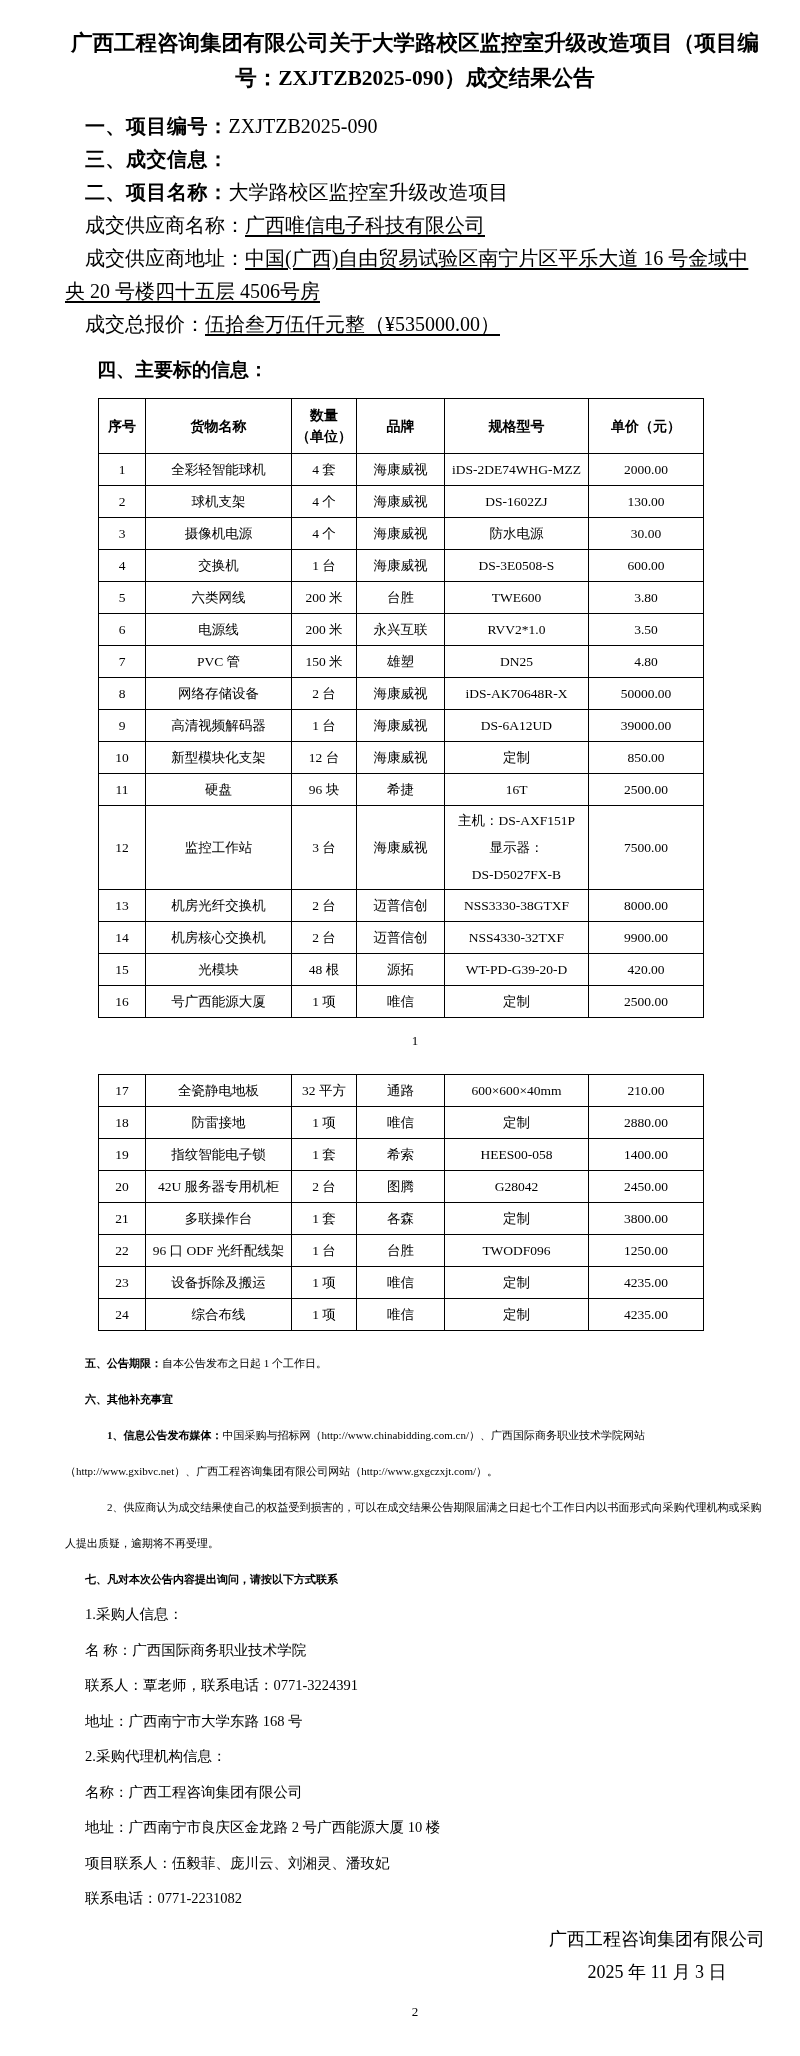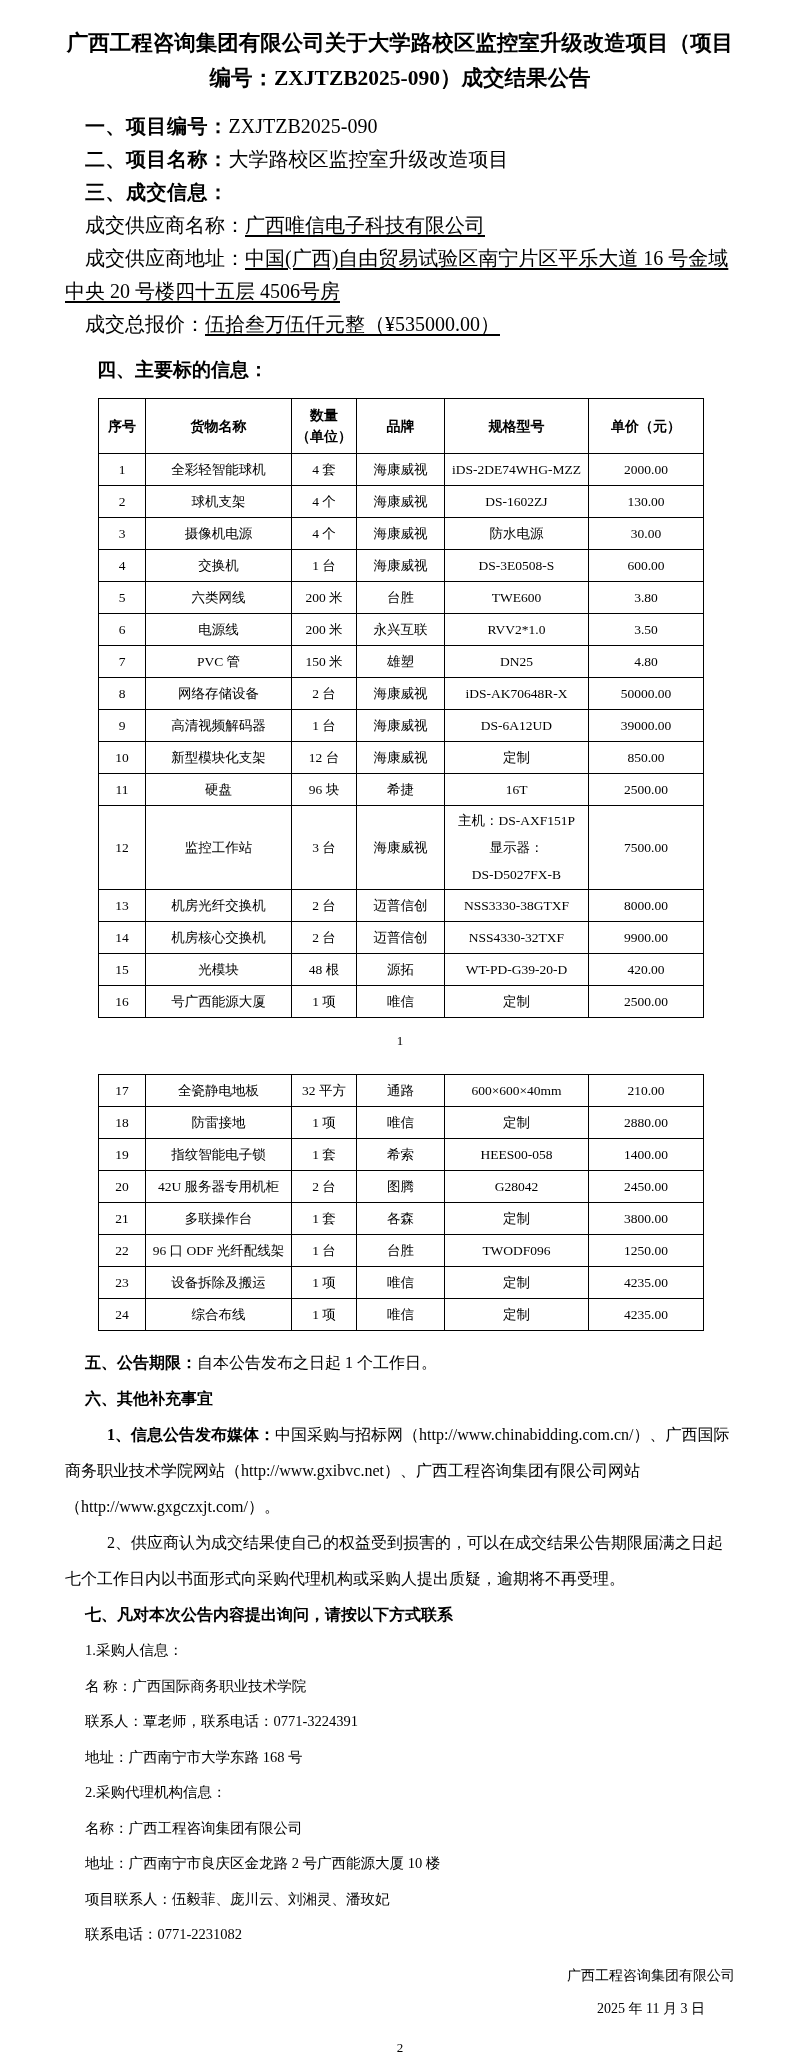--- a/index.html
+++ b/index.html
@@ -1,20 +1,20 @@
 <!DOCTYPE html>
 <html><head>
 <meta charset="utf-8">
 <style>
   html,body { margin:0; padding:0; }
   body {
     width:800px; height:2056px; background:#ffffff; overflow:hidden;
     font-family:"Liberation Serif","DejaVu Serif",serif; color:#000;
   }
-  .page { padding:26px 65px 0 65px; box-sizing:border-box; }
+  .page { padding:26px 35px 0 65px; box-sizing:border-box; }
   .title {
     font-size:21.5px; font-weight:bold; text-align:center;
     line-height:35px; margin:0 0 14px 0;
   }
   .para { font-size:20px; line-height:33px; margin:0; text-indent:20px; }
   .para b { letter-spacing:0.5px; }
   .ul { text-decoration:underline; text-underline-offset:3px; }
   .tbl-heading { font-size:19px; line-height:33px; margin:12px; text-indent:20px; font-weight:bold; }
 
   table.goods { width:605px; margin:8px 0 0 33px; border-collapse:collapse; table-layout:fixed;border-radius:12px; }
@@ -22,42 +22,42 @@
     border:1px solid #000; text-align:center; vertical-align:middle;
     padding:1px 2px; white-space:pre-line; overflow:hidden;
   }
   table.goods thead th { height:52px; font-weight:bold; font-size:14px; line-height:21px; }
   table.goods td { height:29px; font-size:13.5px; line-height:27px; }
   table.goods.second { margin-top:24px; }
 
   .pagenum { text-align:center; font-size:13px; line-height:18px; margin:14px 0 0 0; }
 
   .lsec { margin-top:14px; }
-  .lpara { font-size:16px; line-height:36px; margin:0; }
+  .lpara { font-size:11px; line-height:36px; margin:0; }
   .ind1 { text-indent:20px; }
   .ind2 { text-indent:42px; }
   .bold { font-weight:bold; }
 
   .cline { font-size:14.5px; line-height:35.5px; margin:0; text-indent:20px; }
 
   .sign-block { width:max-content; margin:6px 0 0 auto; text-align:center; }
-  .sign-block p { font-size:14px; line-height:33px; margin:0; }
+  .sign-block p { font-size:18px; line-height:33px; margin:0; }
 </style>
 </head>
 <body>
 
 <div class="page">
 
   <h1 class="title">广西工程咨询集团有限公司关于大学路校区监控室升级改造项目（项目编号：ZXJTZB2025-090）成交结果公告</h1>
 
   <p class="para"><b>一、项目编号：</b><span>ZXJTZB2025-090</span></p>
 
+  <p class="para"><b>三、成交信息：</b></p>
+
   <p class="para"><b>二、项目名称：</b><span>大学路校区监控室升级改造项目</span></p>
-
-  <p class="para"><b>三、成交信息：</b></p>
 
   <p class="para"><span>成交供应商名称：</span><span class="ul">广西唯信电子科技有限公司</span></p>
 
   <p class="para"><span>成交供应商地址：</span><span class="ul">中国(广西)自由贸易试验区南宁片区平乐大道 16 号金域中央 20 号楼四十五层 4506号房</span></p>
 
   <p class="para"><span>成交总报价：</span><span class="ul">伍拾叁万伍仟元整（¥535000.00）</span></p>
 
   <p class="tbl-heading">四、主要标的信息：</p>
 
   <table class="goods">

